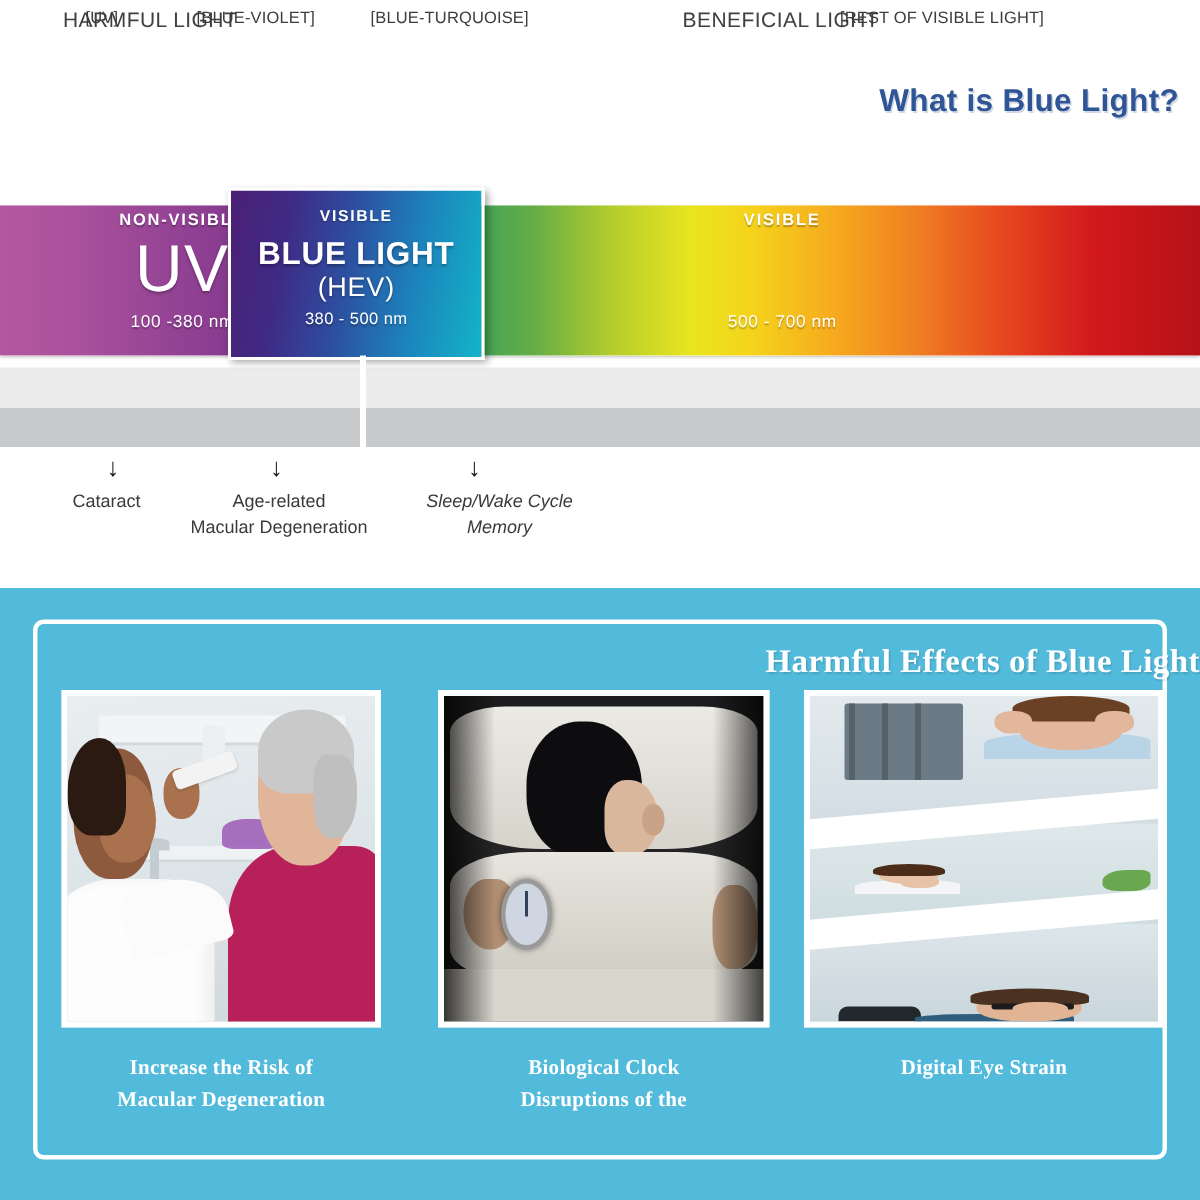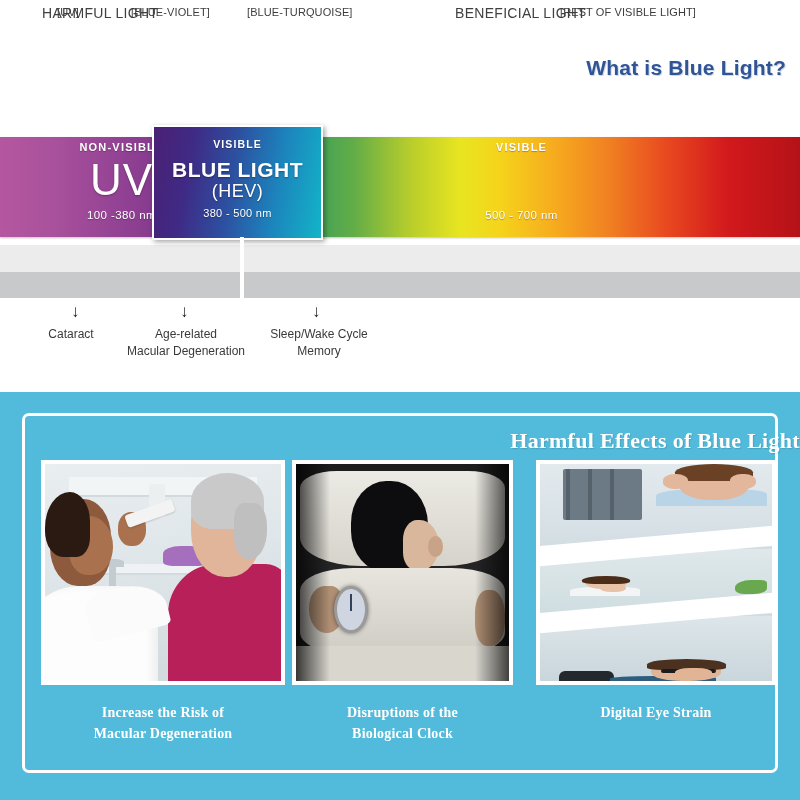--- a/index.html
+++ b/index.html
@@ -167,21 +167,21 @@
     color:#3a3a3a;
     line-height:17px;
     text-align:center;
     white-space:nowrap;
   }
   #arrow-1 { left:71px; }
   #eff-1   { left:71px; transform:translateX(-50%); }
   #arrow-2 { left:180px; }
   #eff-2   { left:186px; transform:translateX(-50%); }
   #arrow-3 { left:312px; }
-  #eff-3   { left:319px; transform:translateX(-50%); }
+  #eff-3   { left:333px; transform:translateX(-50%);font-style:italic; }
 
   
   #teal-panel {
     position:absolute;
     left:0; top:392px;
     width:800px; height:408px;
     background:#52bada;
   }
   #teal-inner-border {
     position:absolute;
@@ -196,21 +196,21 @@
     text-align:right;
     font-family:"Liberation Serif", serif;
     font-weight:bold;
     font-size:22px;
     color:#ffffff;
     letter-spacing:0.3px;
     text-shadow:1px 1px 1px rgba(0,0,0,0.12);
   }
 
   .card { position:absolute; top:68px; }
-  #card-1 { left:41px; width:244px; }
+  #card-1 { left:41px; width:213px; }
   #card-2 { left:292px; width:221px; }
   #card-3 { left:536px; width:240px; }
 
   .photo {
     width:100%; height:225px;
     border:4px solid #ffffff;
     overflow:hidden;
     position:relative;
     background:#cfd6da;
   }
@@ -385,22 +385,22 @@
       <div class="p2-ear"></div>
       <div class="p2-pillow-bot"></div>
       <div class="p2-sheet"></div>
       <div class="p2-hand-l"></div>
       <div class="p2-clock"></div>
       <div class="p2-hand-r"></div>
       <div class="p2-dark-l"></div>
       <div class="p2-dark-r"></div>
     </div>
     <div class="caption">
+      <div>Biological Clock</div>
       <div>Disruptions of the</div>
-      <div>Biological Clock</div>
     </div>
   </div>
 
   <div id="card-3" class="card">
     <div class="photo">
       <div class="p3-seg p3-s1">
         <div class="p3-binders"></div>
         <div class="p3-w1-body"></div>
         <div class="p3-w1-head"></div>
         <div class="p3-w1-hair"></div>

